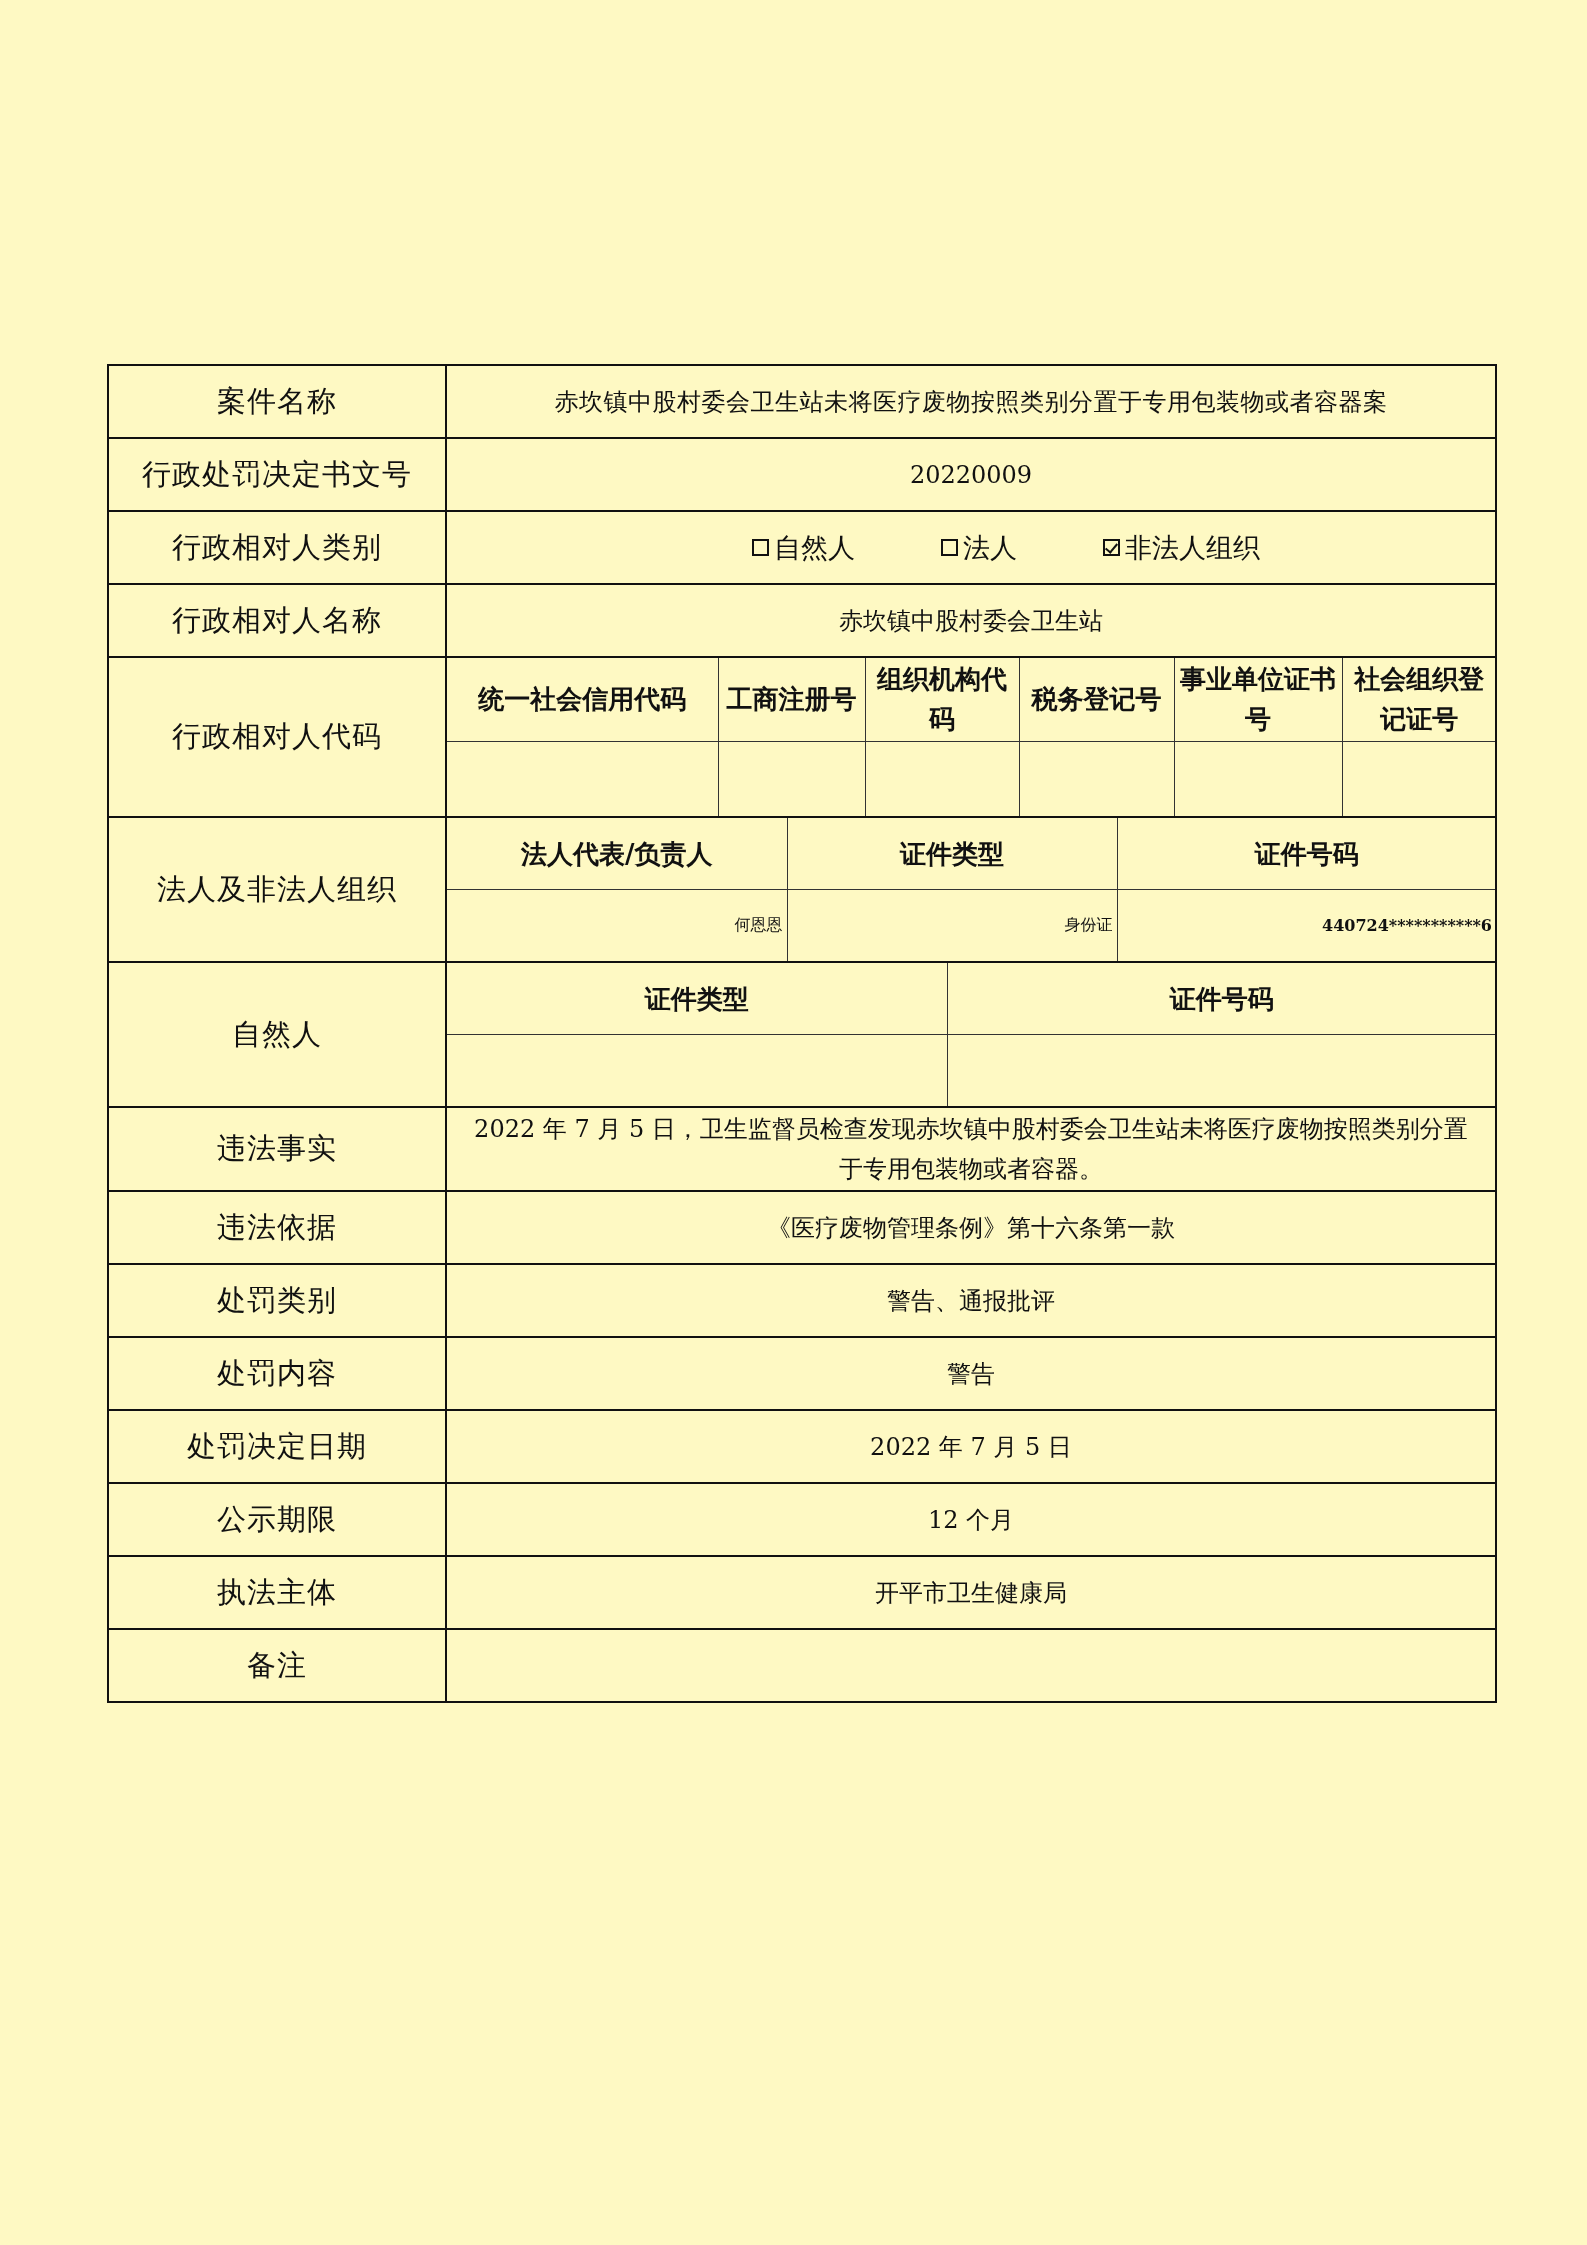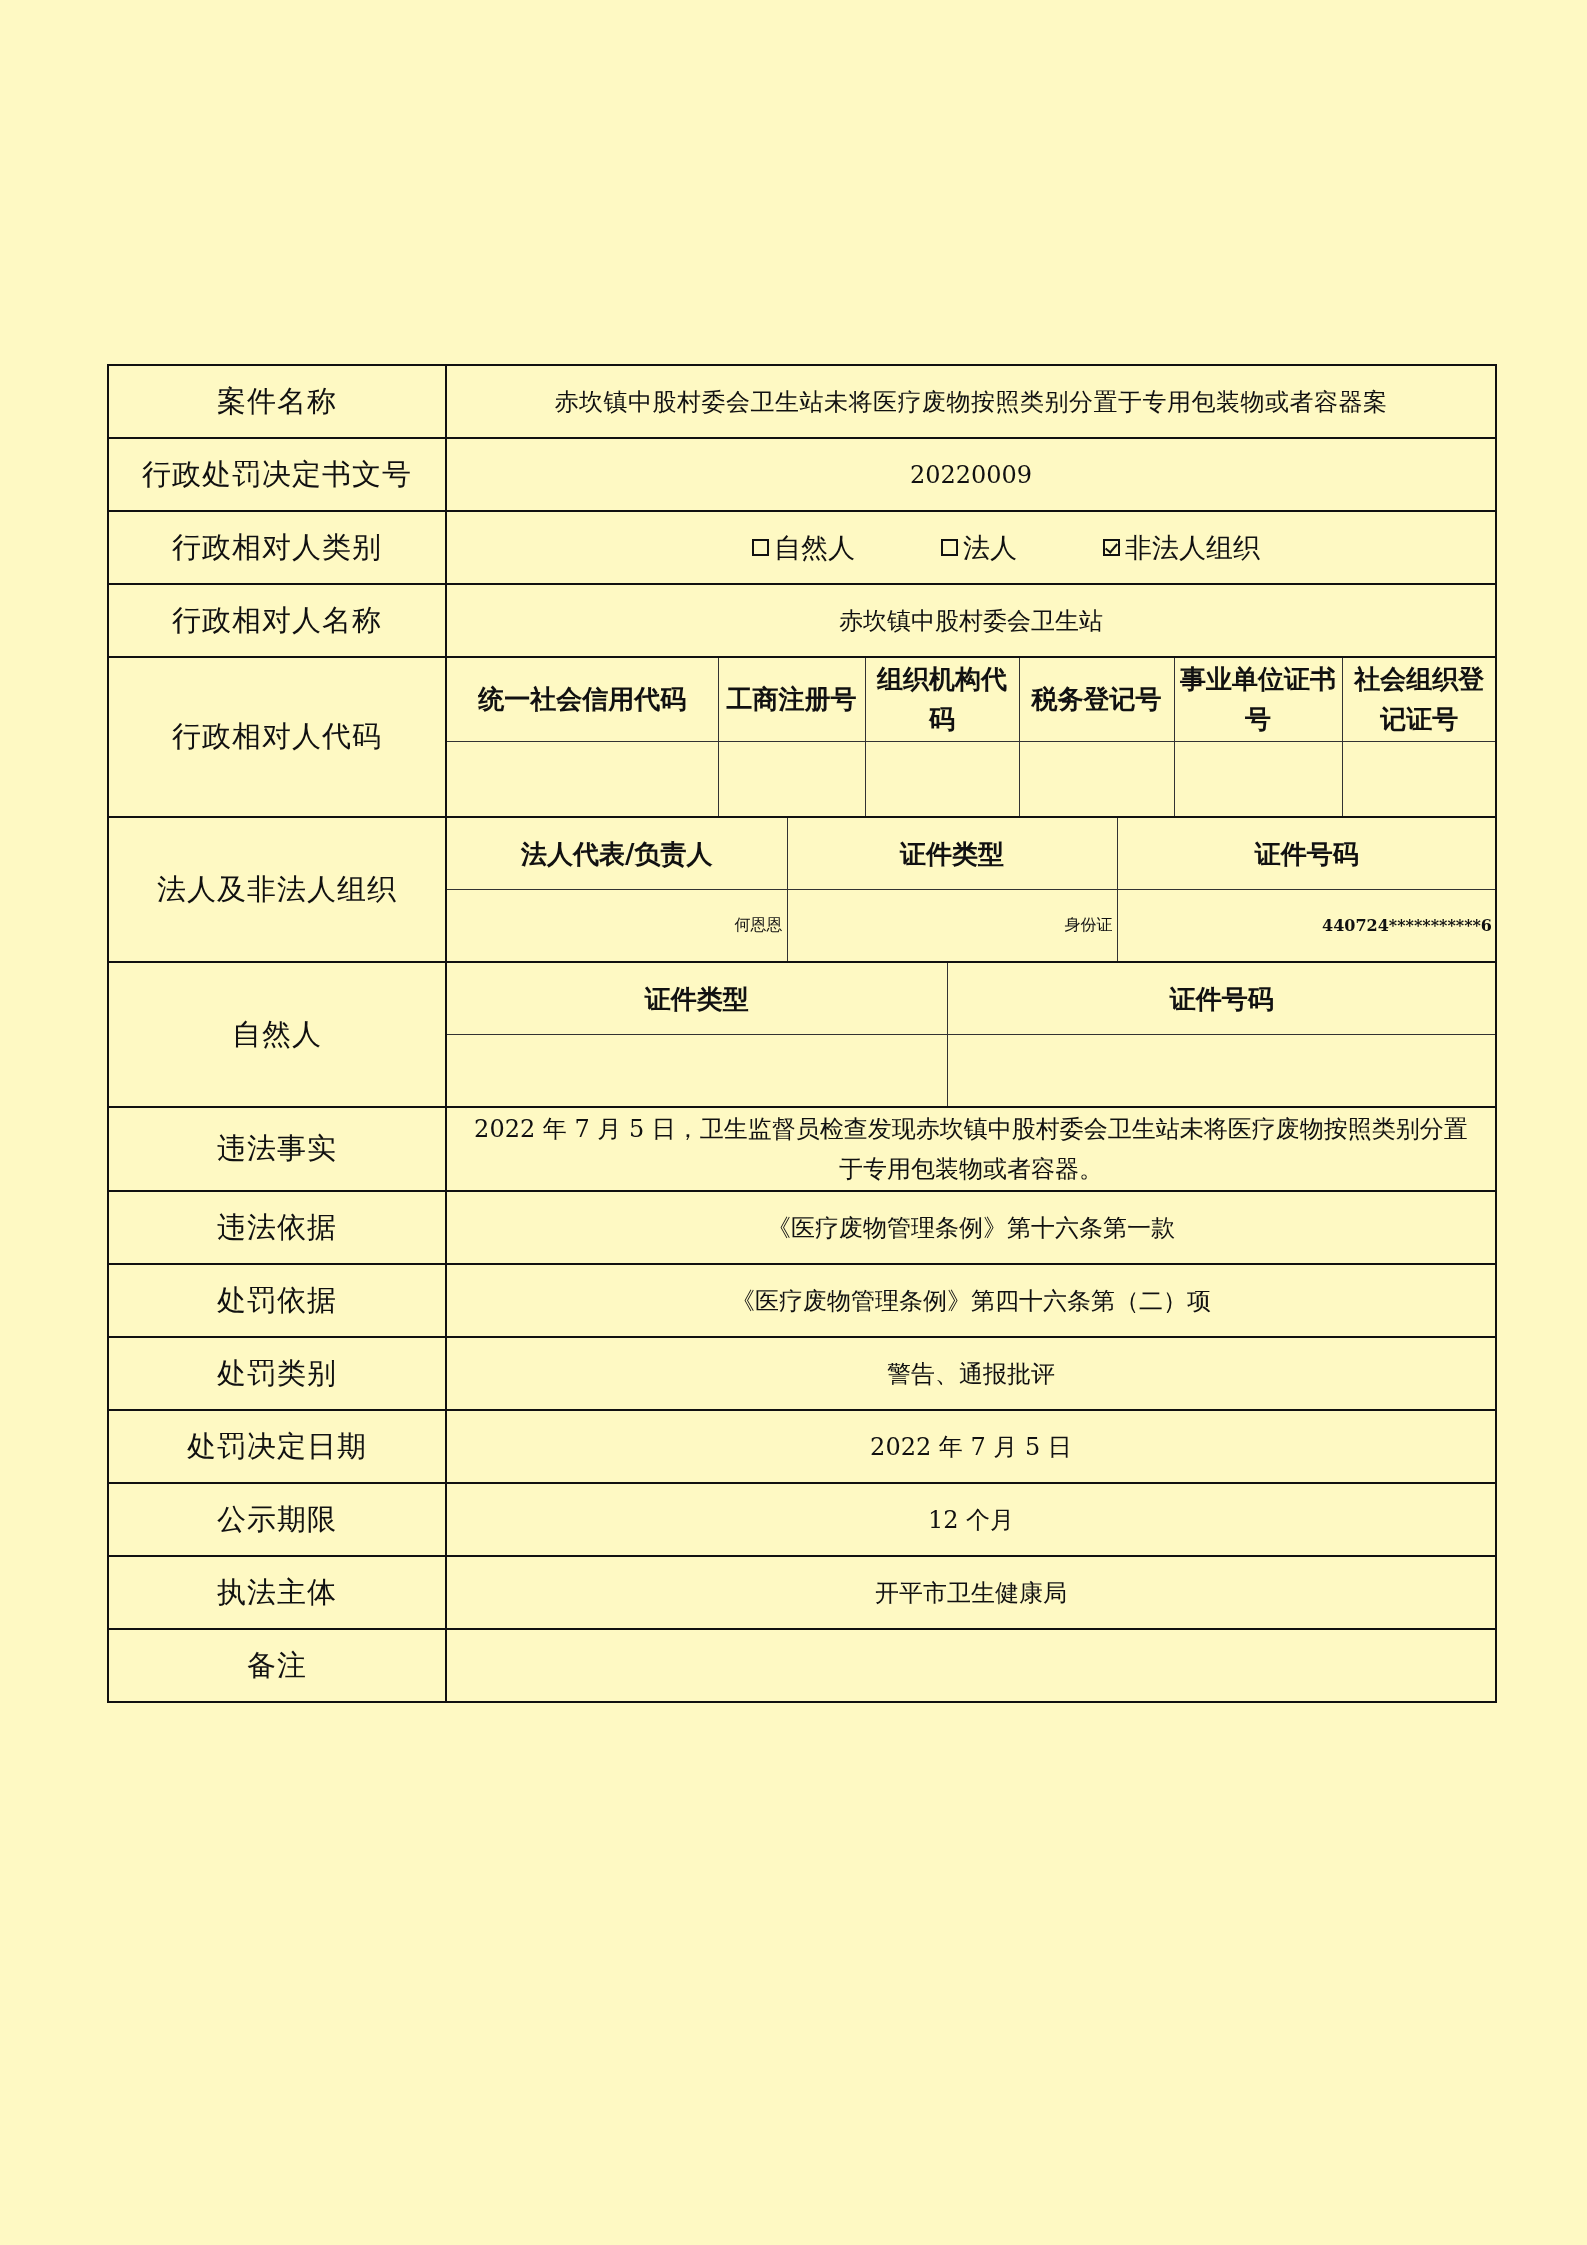--- a/index.html
+++ b/index.html
@@ -251,30 +251,30 @@
         <td class="value">
           <div class="fact-text">2022 年 7 月 5 日，卫生监督员检查发现赤坎镇中股村委会卫生站未将医疗废物按照类别分置于专用包装物或者容器。</div>
         </td>
       </tr>
 
       <tr class="r73">
         <td class="label">违法依据</td>
         <td class="value">《医疗废物管理条例》第十六条第一款</td>
       </tr>
 
-      <tr class="r73">
-        <td class="label">处罚依据</td>
-        <td class="value">《医疗废物管理条例》第四十六条第（二）项</td>
-      </tr>
 
       <tr class="r73">
         <td class="label">处罚类别</td>
         <td class="value">警告、通报批评</td>
       </tr>
 
+      <tr class="r73">
+        <td class="label">处罚内容</td>
+        <td class="value">警告</td>
+      </tr>
 
       <tr class="r73">
         <td class="label">处罚决定日期</td>
         <td class="value">2022 年 7 月 5 日</td>
       </tr>
 
       <tr class="r73">
         <td class="label">公示期限</td>
         <td class="value">12 个月</td>
       </tr>

